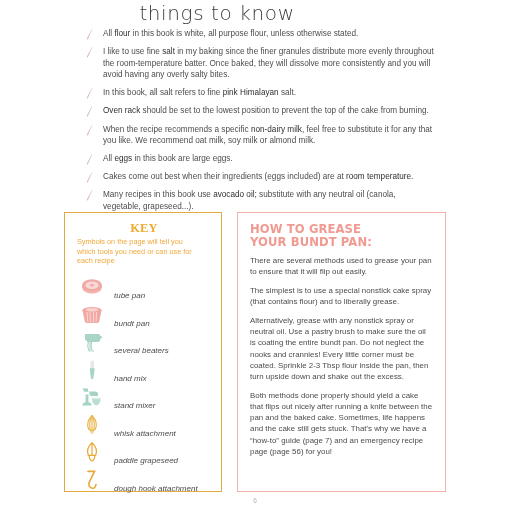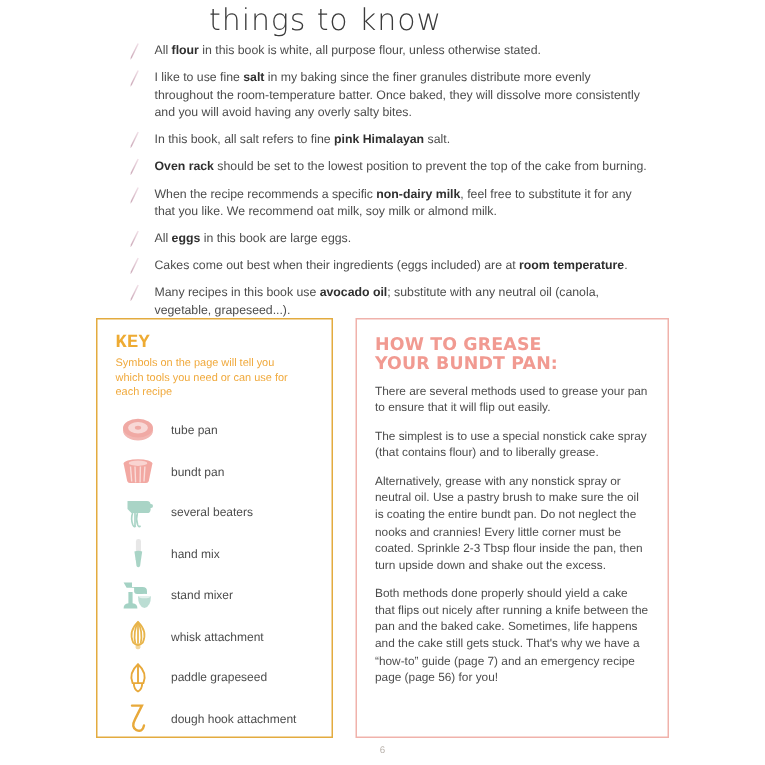--- a/index.html
+++ b/index.html
@@ -43,21 +43,21 @@
   }
   .note {
     position: relative;
     padding-left: 19px;
     margin-bottom: 6.5px;
     font-size: 8.2px;
     line-height: 11.6px;
     color: #4c4c4c;
     text-align: left;
   }
-  .note b { color: #2f2f2f; font-weight: bold; }
+  .note b { color: #2f2f2f; font-weight: normal; }
   .note-bullet {
     position: absolute;
     left: 1px;
     top: 0px;
     width: 11px;
     height: 13px;
   }
   
   .key-box {
     position: absolute;
@@ -74,42 +74,44 @@
     left: 237px;
     top: 212px;
     width: 209px;
     height: 280px;
     border: 1.4px solid #f0b2ab;
     box-sizing: border-box;
     background: #ffffff;
   }
   .key-inner { padding: 9px 10px 0 12px; }
   .key-title {
-    font-family: Liberation Mono, monospace;
+    font-family: Liberation Serif, serif;
     font-weight: bold;
     font-size: 12.5px;
     color: #eeab33;
     letter-spacing: 0.2px;
     line-height: 13px;
     margin-bottom: 2px;
+    text-align: center;
   }
   .key-sub {
     font-weight: normal;
     font-size: 7.3px;
     line-height: 9.6px;
     color: #f0a93c;
     width: 124px;
   }
   .key-list {
     margin-top: 7px;
   }
   .key-item {
     display: flex;
-    align-items: center;
+    align-items: flex-end;
     height: 27.5px;
+    font-style: italic;
   }
   .key-icon {
     width: 30px;
     min-width: 30px;
     height: 26px;
     display: flex;
     align-items: center;
     justify-content: center;
   }
   .key-label {

